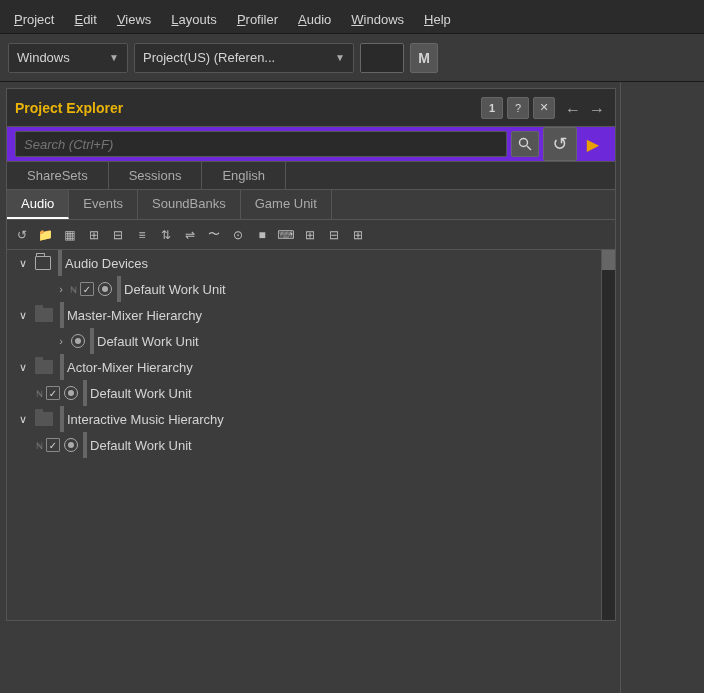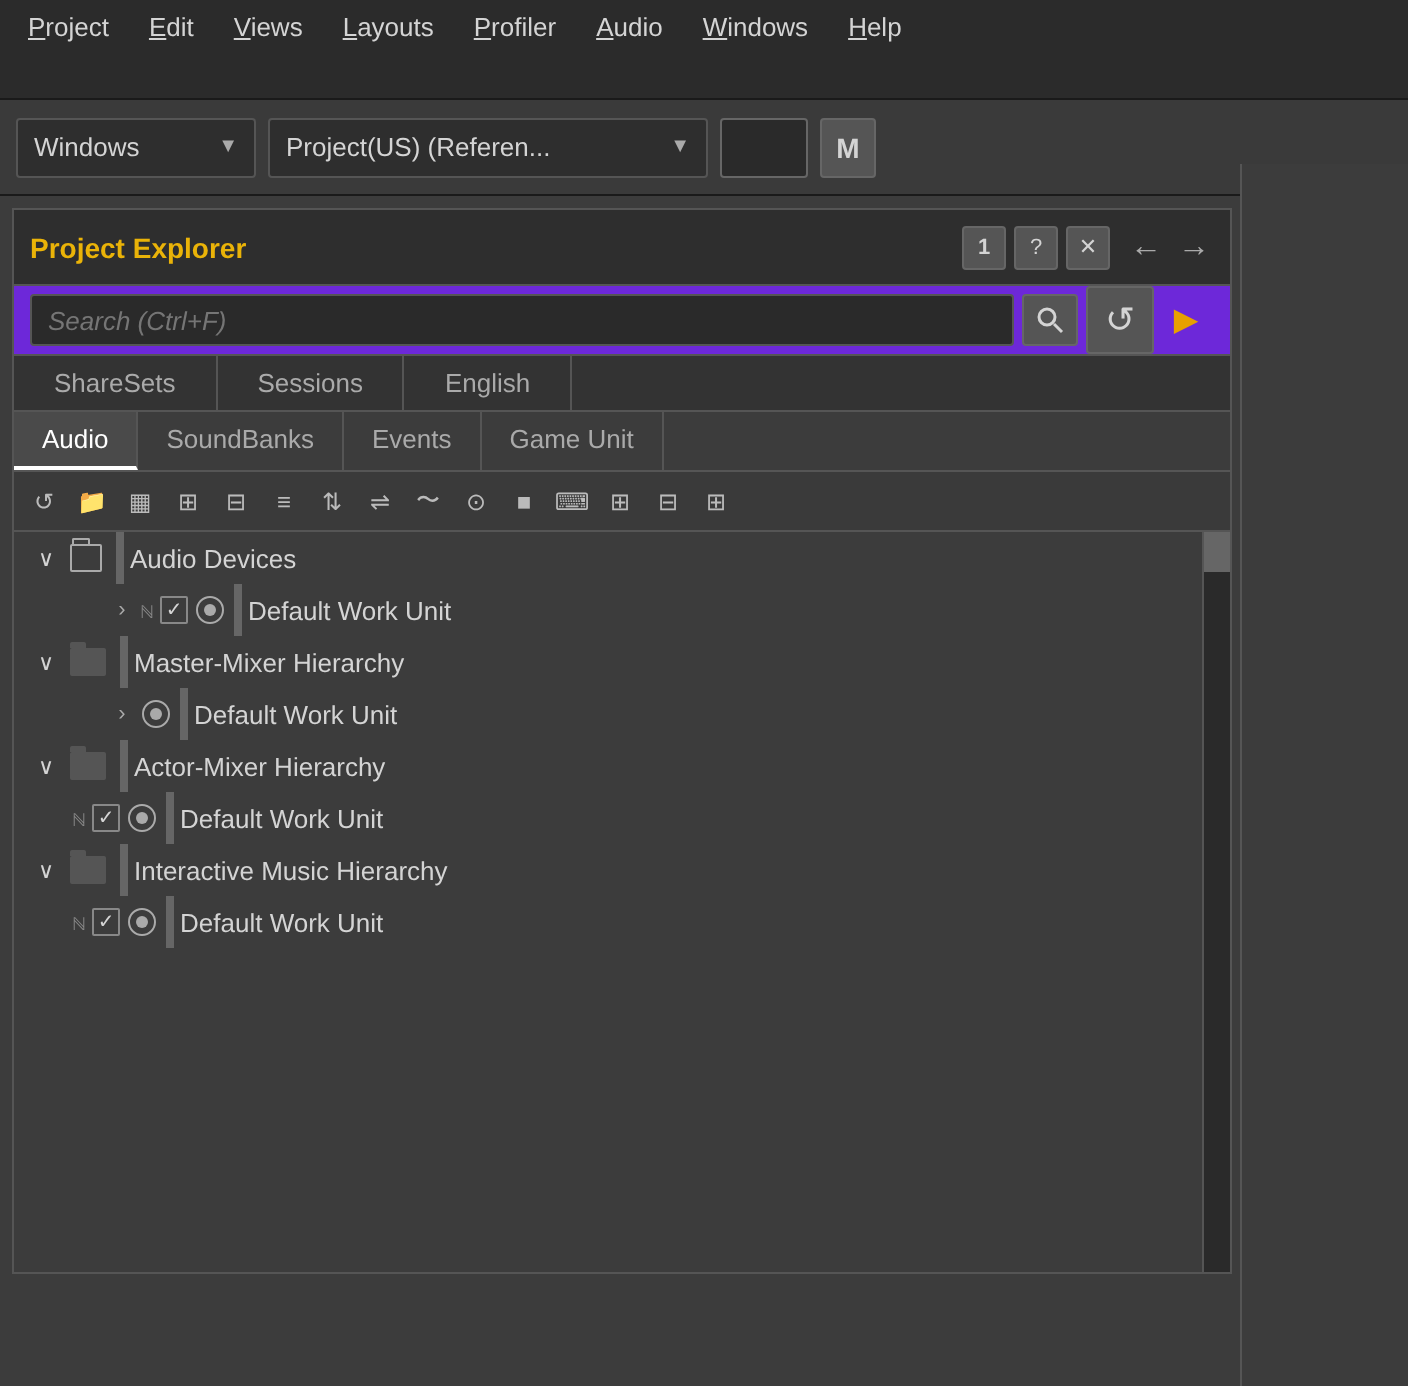--- a/index.html
+++ b/index.html
@@ -9,23 +9,23 @@
       background: #3c3c3c;
       font-family: 'Segoe UI', Arial, sans-serif;
       font-size: 13px;
       color: #d4d4d4;
       overflow: hidden;
     }
 
     
     .menu-bar {
       display: flex;
-      align-items: flex-start;
+      align-items: flex-end;
       background: #2b2b2b;
-      height: 50px;
+      height: 34px;
       padding: 0 4px;
       border-bottom: 1px solid #1a1a1a;
     }
     .menu-item {
       padding: 6px 10px;
       cursor: pointer;
       color: #d4d4d4;
       font-size: 13px;
       text-decoration: none;
     }
@@ -472,24 +472,24 @@
     <div class="category-tab">
       <span>English</span>
     </div>
   </div>
 
   <div class="sub-tabs">
     <div class="sub-tab active">
       <span>Audio</span>
     </div>
     <div class="sub-tab">
+      <span>Events</span>
+    </div>
+    <div class="sub-tab">
       <span>SoundBanks</span>
-    </div>
-    <div class="sub-tab">
-      <span>Events</span>
     </div>
     <div class="sub-tab">
       <span>Game Unit</span>
     </div>
   </div>
 
   <div class="icon-toolbar">
     <div class="icon-btn">↺</div>
     <div class="icon-btn">📁</div>
     <div class="icon-btn">▦</div>

